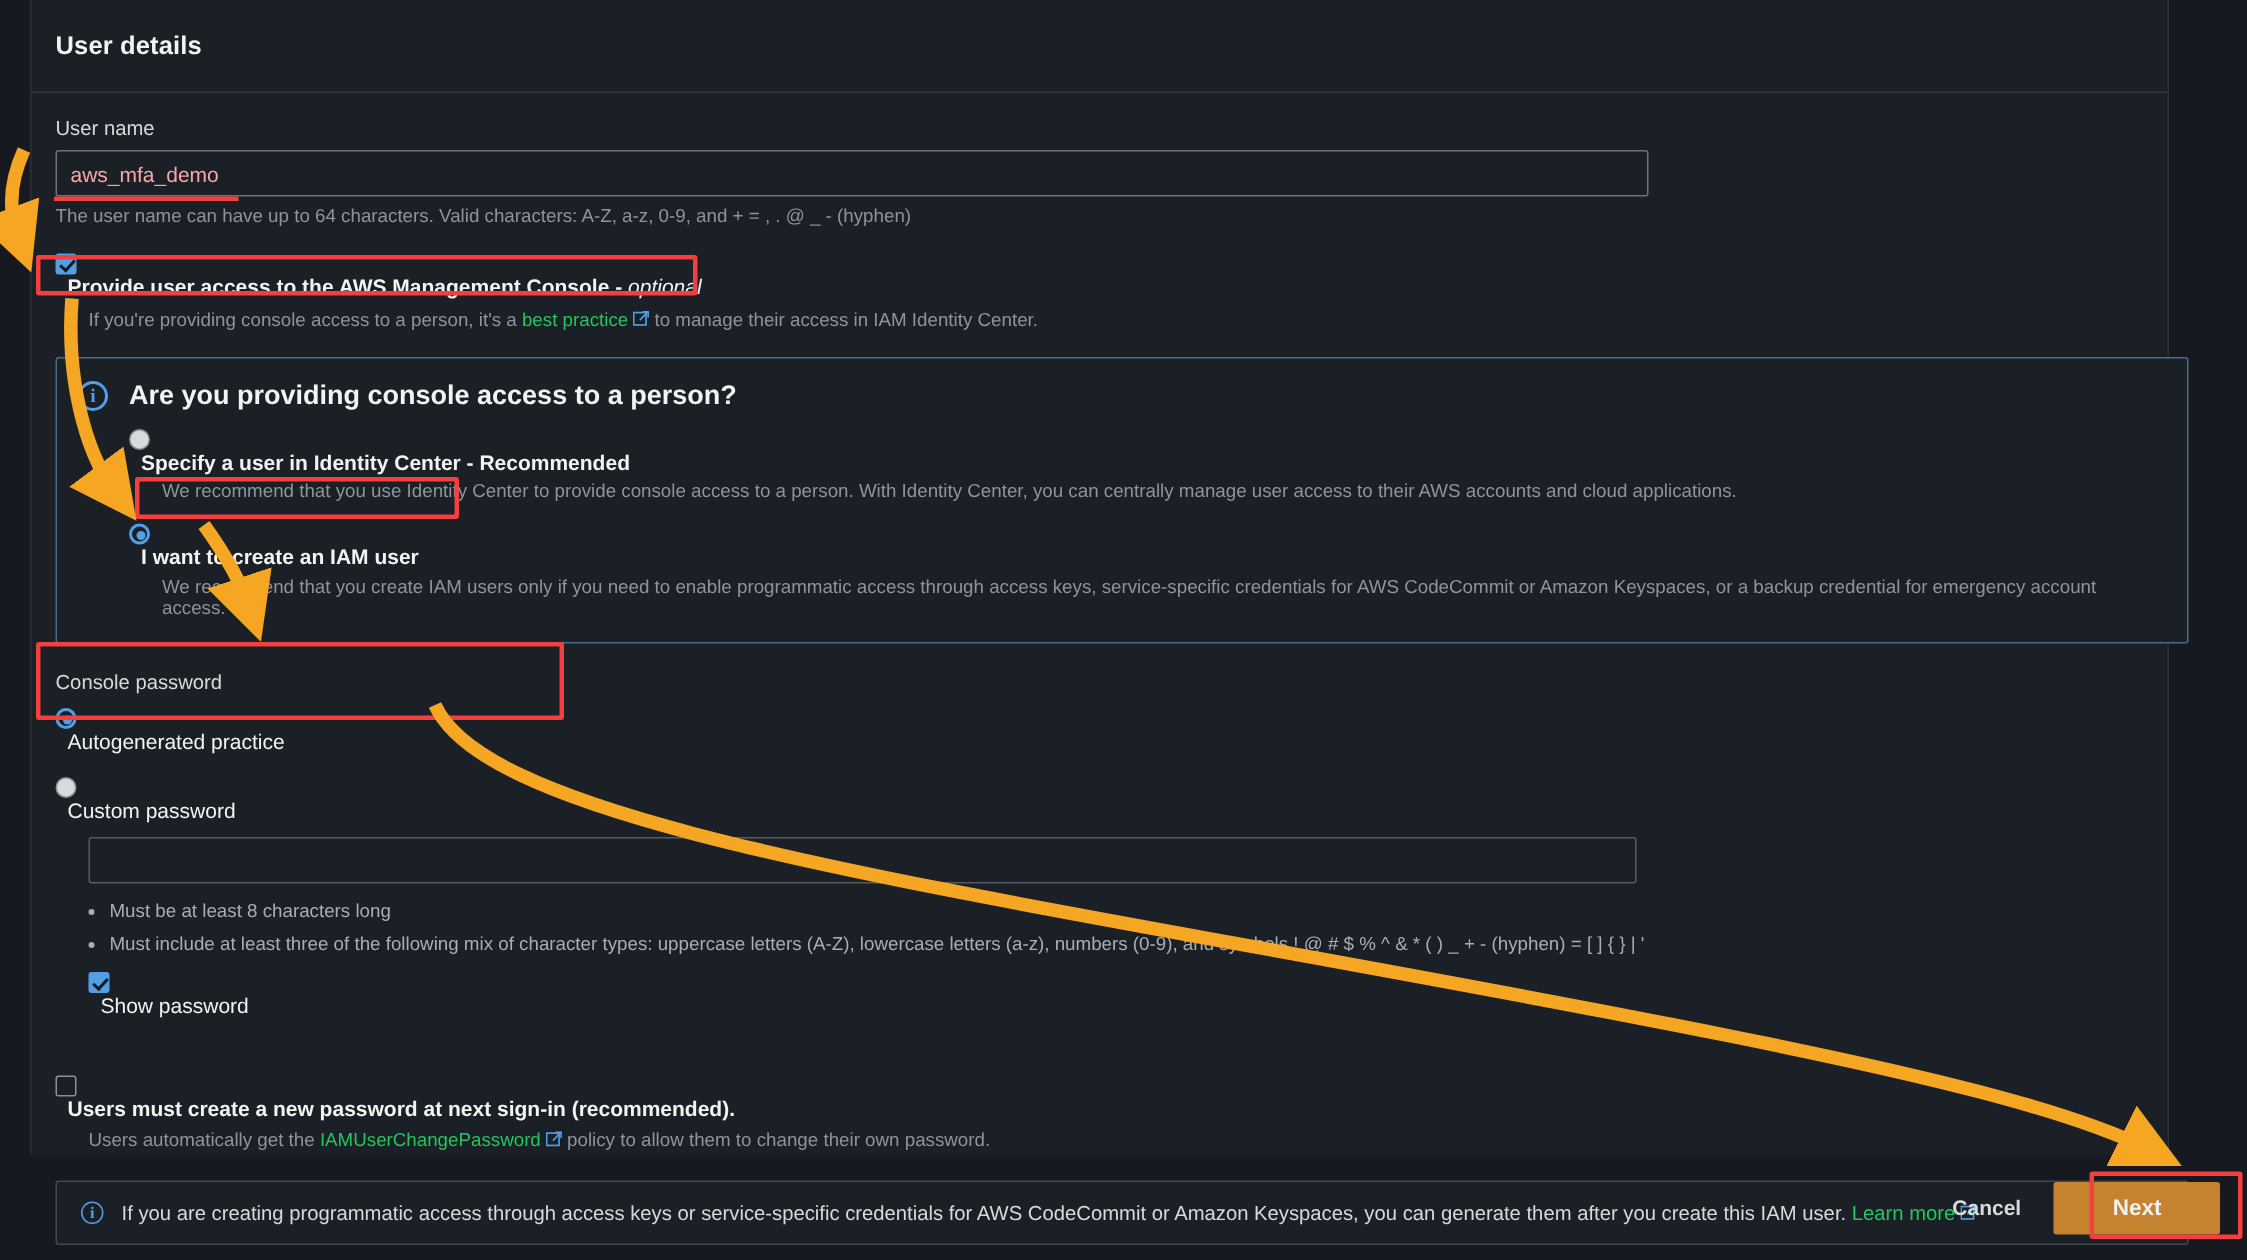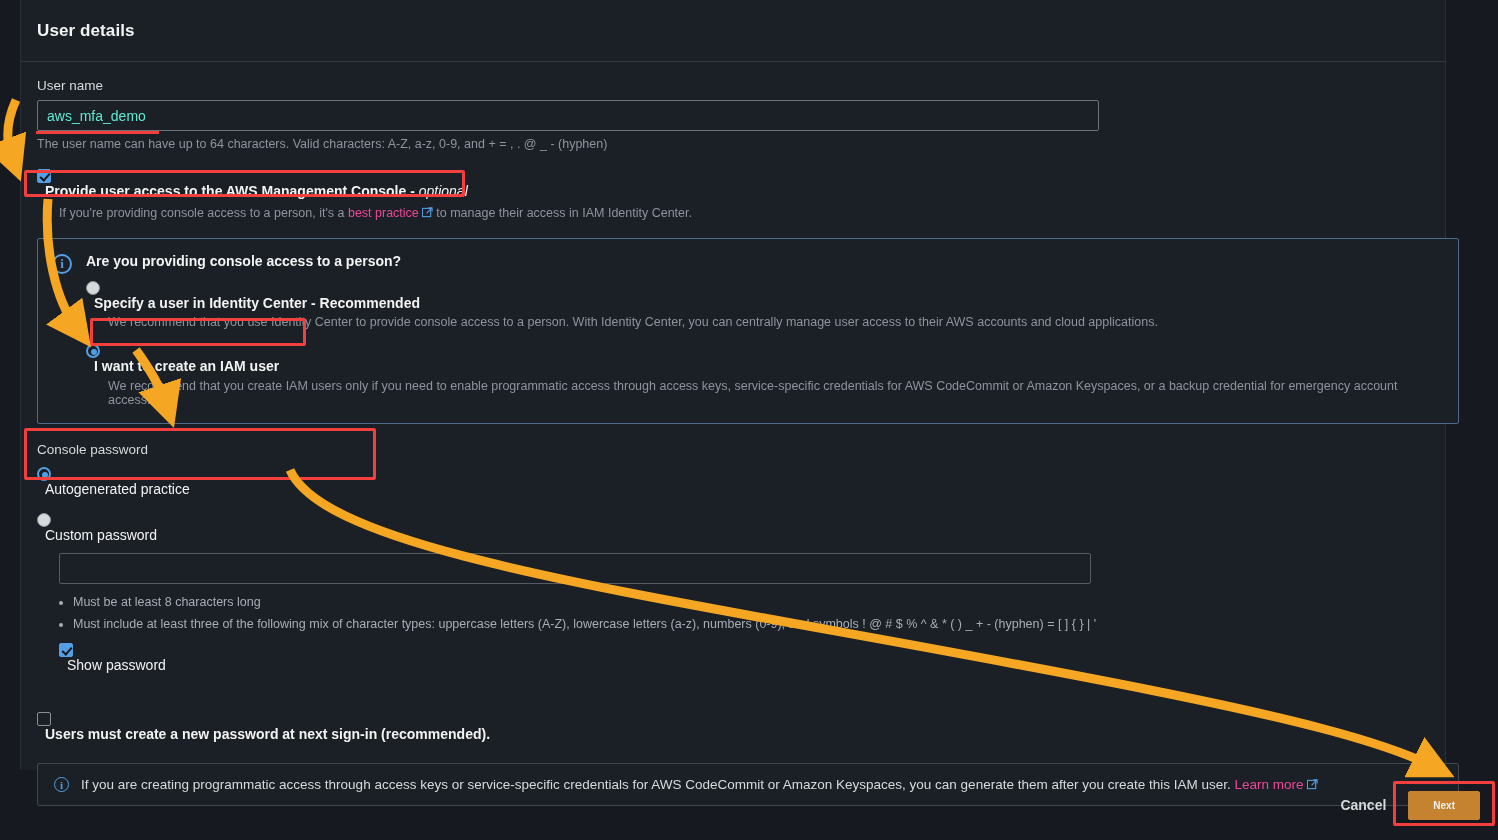--- a/index.html
+++ b/index.html
@@ -35,30 +35,30 @@
   .card-body { padding: 16px 16px 0 16px; position: relative; }
 
   .field-label {
     font-size: 13.5px; color: #d5dbdb; margin-bottom: 7px;
   }
   .text-input {
     width: 1062px; height: 31px;
     background: #1b1f26;
     border: 1px solid #6b727c;
     border-radius: 2px;
-    color: #5eead4;
+    color: #fca5a5;
     font-size: 14px;
     font-family: "Liberation Sans", sans-serif;
     padding: 0 9px;
     outline: none;
   }
   .hint {
     font-size: 12.5px; color: #8d949e; margin-top: 6px;
   }
-  .link { color: #ec4899; text-decoration: none; }
+  .link { color: #22c55e; text-decoration: none; }
   .ext-icon {
     display: inline-block; width: 11px; height: 11px;
     position: relative; top: 1px; margin-left: 3px;
   }
 
   
   .row { display: flex; align-items: flex-start; flex-direction: column; }
   .cb {
     width: 14px; height: 14px; border-radius: 2px;
     border: 1px solid #879196; background: #1b1f26;
@@ -103,21 +103,21 @@
   .info-circle {
     width: 20px; height: 20px; border-radius: 50%;
     border: 2px solid #539fe5; color: #539fe5;
     font-size: 13px; font-weight: bold;
     display: flex; align-items: center; justify-content: center;
     flex: 0 0 auto; margin-top: 1px;
     font-family: "Liberation Serif", serif;
   }
   .info-body { margin-left: 14px; }
   .info-head {
-    font-size: 14px; font-weight: bold; color: #f2f3f3; margin-bottom: 10px;
+    font-size: 18px; font-weight: bold; color: #f2f3f3; margin-bottom: 10px;
   }
 
   .section-label {
     font-size: 13.5px; color: #d5dbdb; margin-top: 18px; margin-bottom: 8px;
   }
 
   .req-list { margin: 10px 0 0 36px; }
   .req-list li {
     font-size: 12.5px; color: #a7aeb7; margin-bottom: 6px; line-height: 1.35;
   }
@@ -149,22 +149,22 @@
     padding-right: 18px; gap: 22px;
   }
   .btn-cancel {
     background: none; border: none; color: #d5dbdb;
     font-size: 14px; font-weight: bold; cursor: pointer;
     font-family: "Liberation Sans", sans-serif;
   }
   .btn-next {
     background: #c5832f; border: 1px solid #c5832f;
     border-radius: 2px; color: #f0f1f2;
-    font-size: 10px; font-weight: bold;
-    padding: 8px 24px; cursor: pointer;
+    font-size: 15px; font-weight: bold;
+    padding: 8px 38px; cursor: pointer;
     font-family: "Liberation Sans", sans-serif;
   }
 
   
   .hl {
     position: absolute; border: 3px solid #f43f3f;
     border-radius: 2px; pointer-events: none;
   }
   .underline-red {
     position: absolute; background: #f43f3f; height: 3px; pointer-events: none;
@@ -248,20 +248,27 @@
 
       <div class="row" style="margin-left:22px;margin-top:8px;">
         <span class="cb checked"></span>
         <span class="opt-label">Show password</span>
       </div>
 
       
       <div class="row" style="margin-top:35px;">
         <span class="cb"></span>
         <span class="opt-label" style="font-weight:bold;">Users must create a new password at next sign-in (recommended).</span>
+      </div>
+      <div class="hint" style="margin-left:22px;margin-top:5px;">
+        <span>Users automatically get the </span><a class="link" href="#">IAMUserChangePassword</a><span class="ext-icon"><svg width="11" height="11" viewBox="0 0 12 12">
+              <rect x="0.5" y="1.5" width="9" height="9" fill="none" stroke="#539fe5" stroke-width="1.2"></rect>
+              <path d="M5 7 L10.5 1.2" stroke="#539fe5" stroke-width="1.2"></path>
+              <path d="M7 1 L11 1 L11 5" fill="none" stroke="#539fe5" stroke-width="1.2"></path>
+            </svg></span><span> policy to allow them to change their own password.</span>
       </div>
 
       
       <div class="alert">
         <div class="alert-icon">i</div>
         <div class="alert-text">
           <span>If you are creating programmatic access through access keys or service-specific credentials for AWS CodeCommit or Amazon Keyspaces, you can generate them after you create this IAM user. </span><a class="link" href="#">Learn more</a><span class="ext-icon"><svg width="11" height="11" viewBox="0 0 12 12">
                 <rect x="0.5" y="1.5" width="9" height="9" fill="none" stroke="#539fe5" stroke-width="1.2"></rect>
                 <path d="M5 7 L10.5 1.2" stroke="#539fe5" stroke-width="1.2"></path>
                 <path d="M7 1 L11 1 L11 5" fill="none" stroke="#539fe5" stroke-width="1.2"></path>

